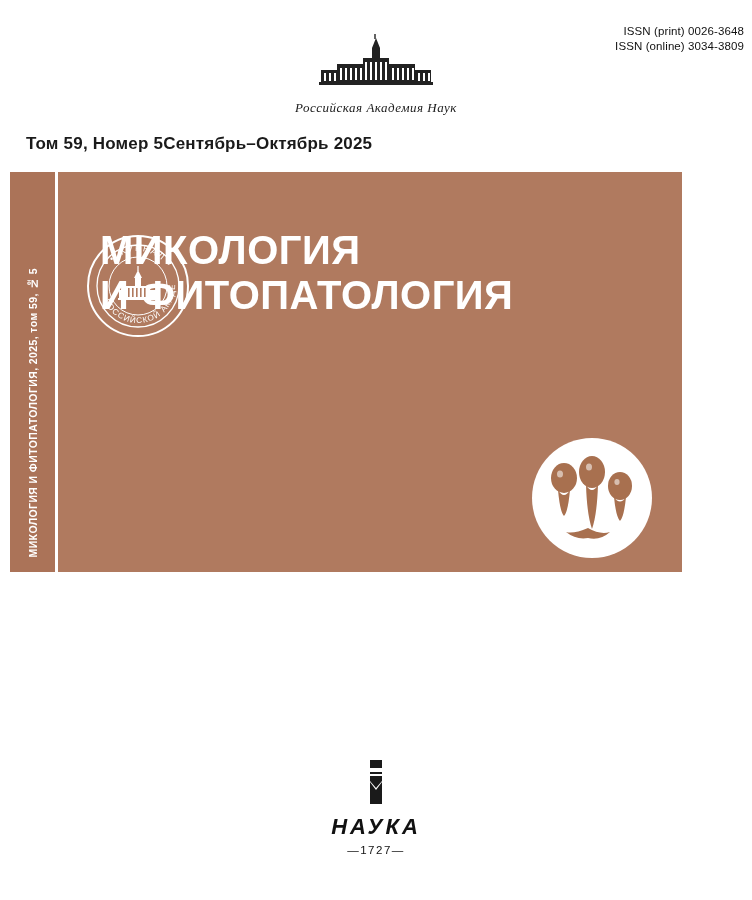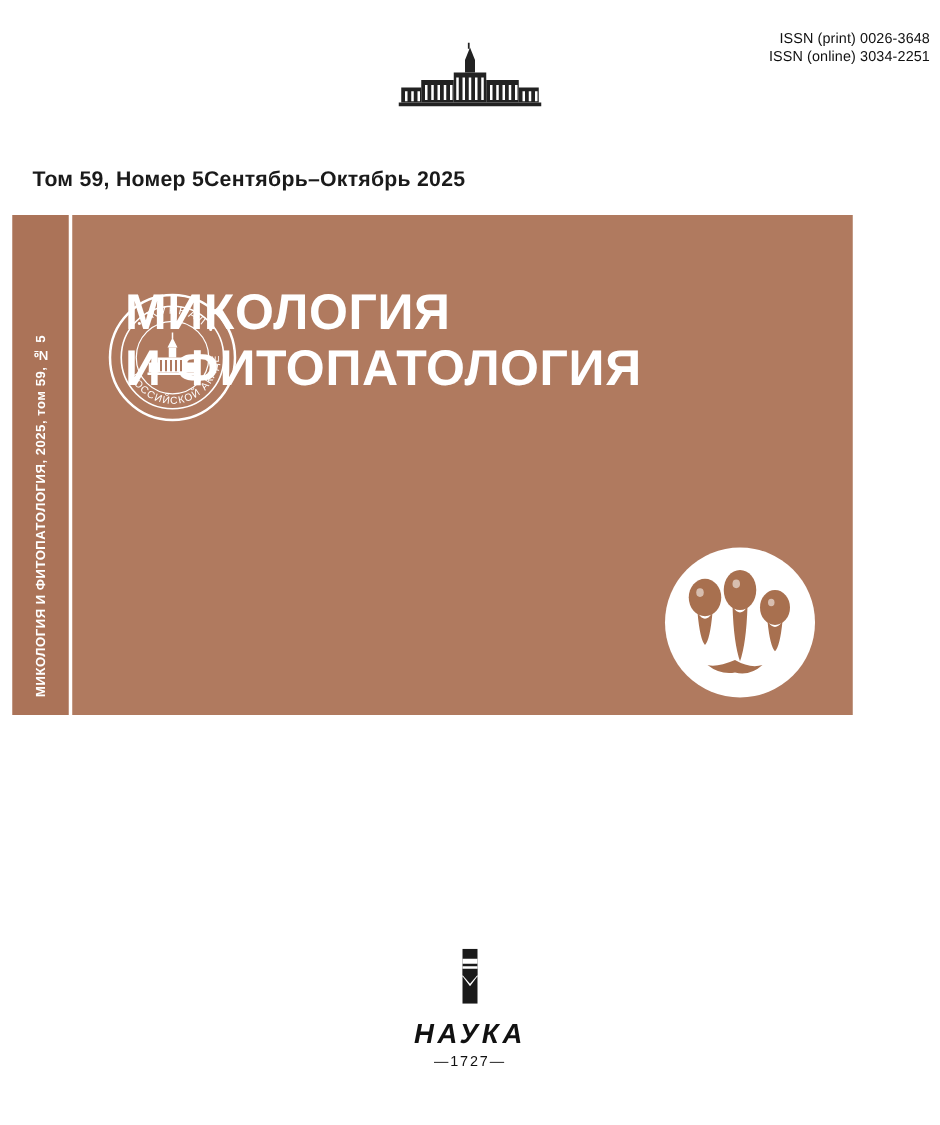--- a/index.html
+++ b/index.html
@@ -165,21 +165,21 @@
     letter-spacing: 1.5px;
     margin-top: 4px;
     color: #111;
   }
 </style>
 </head>
 <body>
 
 <div class="issn-block">
   <div>ISSN (print) 0026-3648</div>
-  <div>ISSN (online) 3034-2251</div>
+  <div>ISSN (online) 3034-3809</div>
 </div>
 
 <div class="emblem">
   <span>
     <svg width="150" height="66" viewBox="0 0 150 66">
       <g fill="#222">
 
         <rect x="71" y="14" width="8" height="10"></rect>
         <polygon points="75,4 79,14 71,14"></polygon>
         <rect x="73.3" y="0" width="1.4" height="5"></rect>
@@ -212,20 +212,21 @@
           <rect x="23" y="39" width="2" height="8"></rect>
           <rect x="28" y="39" width="2" height="8"></rect>
           <rect x="33" y="39" width="2" height="8"></rect>
           <rect x="117" y="39" width="2" height="8"></rect>
           <rect x="122" y="39" width="2" height="8"></rect>
           <rect x="127" y="39" width="2" height="8"></rect>
         </g>
       </g>
     </svg>
   </span>
+  <div class="emblem-caption">Российская Академия Наук</div>
 </div>
 
 <div class="volume-row">
   <div>Том 59, Номер 5</div>
   <div>Сентябрь–Октябрь 2025</div>
 </div>
 
 <div class="cover">
 
   <div class="spine">

